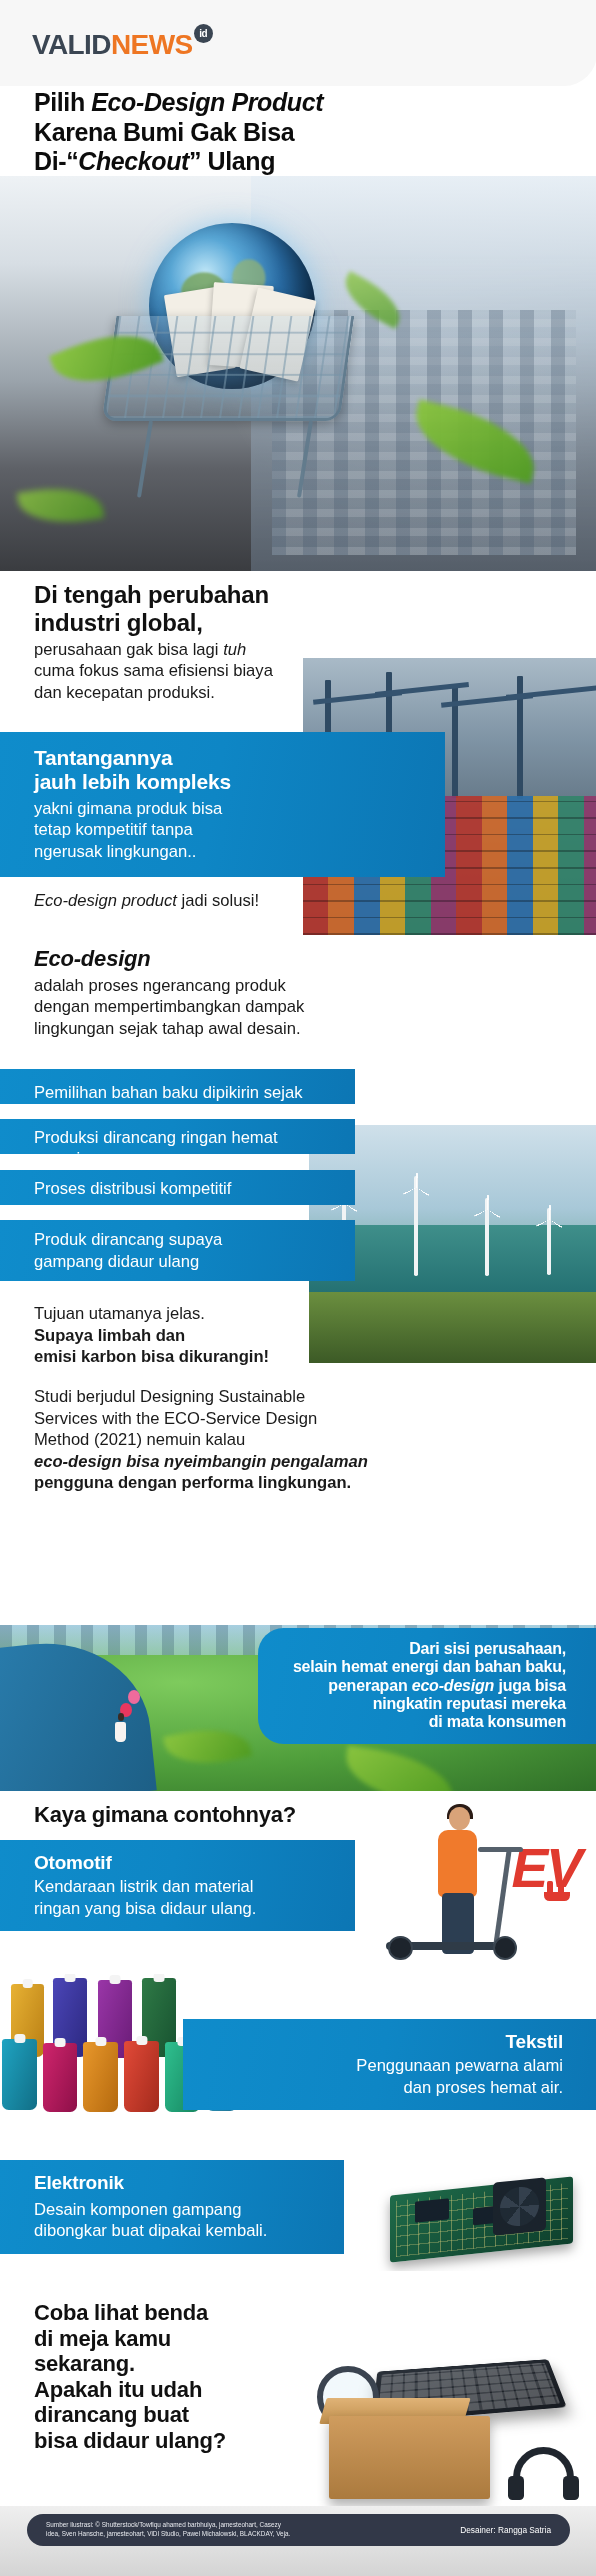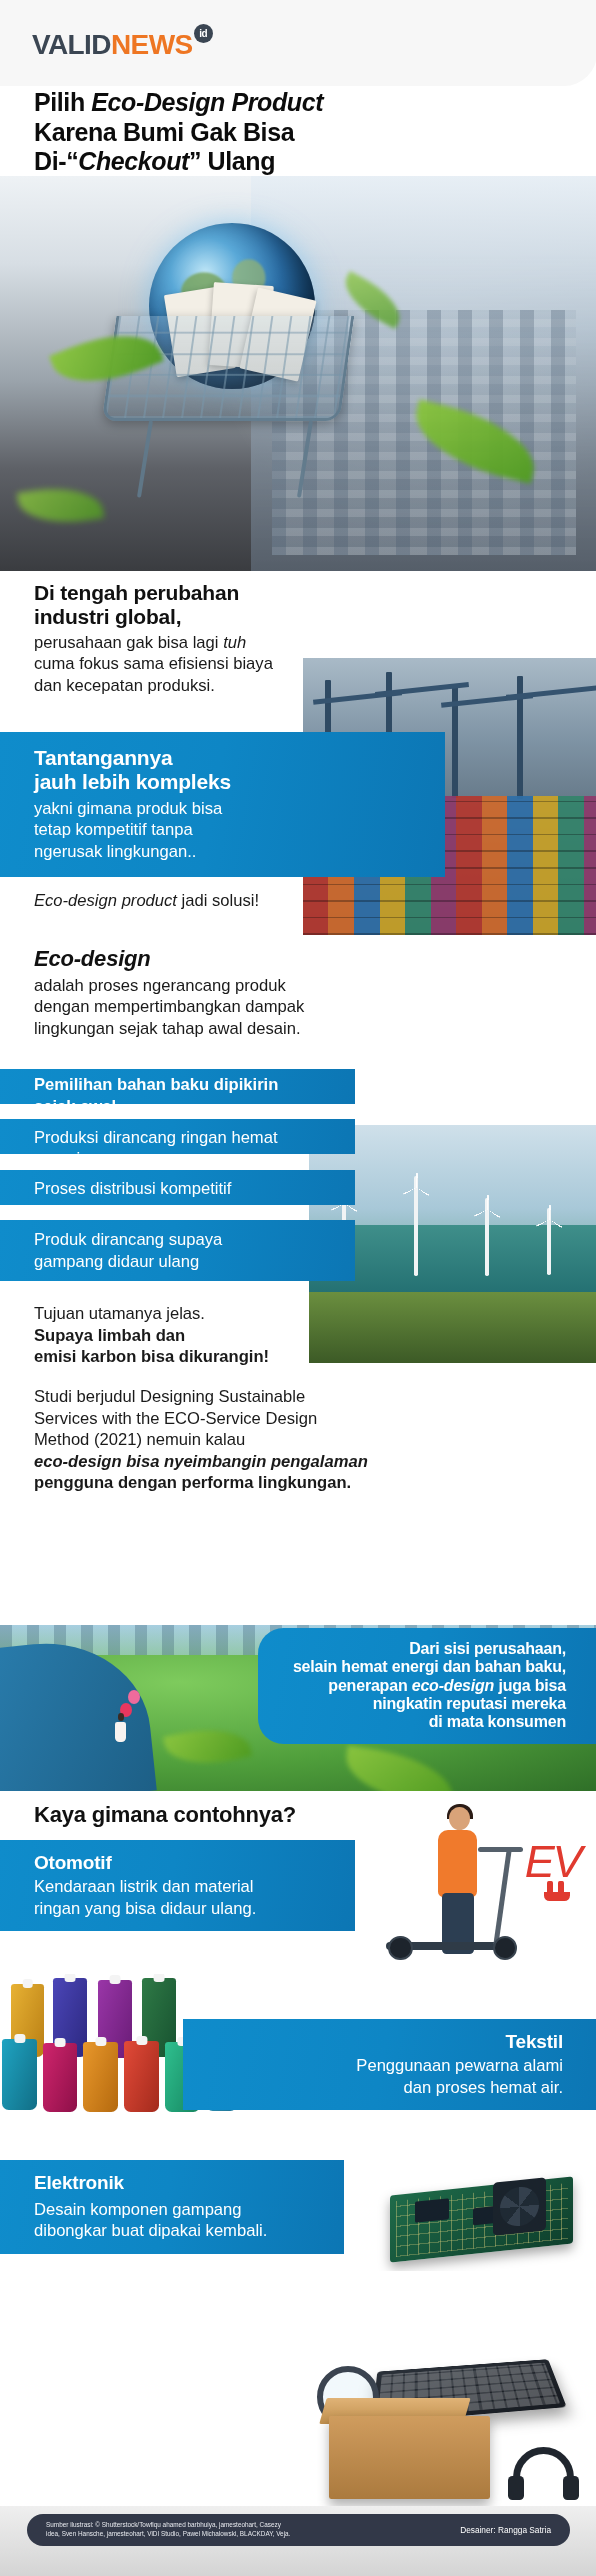--- a/index.html
+++ b/index.html
@@ -112,21 +112,21 @@
     border-radius:0 80% 0 80%; filter:blur(0.8px); opacity:.95;
   }
   .leaf.a { left:54px;  top:159px; width:105px; height:47px; transform:rotate(-22deg); filter:blur(2.2px); }
   .leaf.b { left:411px; top:238px; width:128px; height:55px; transform:rotate(14deg); filter:blur(2.8px); }
   .leaf.c { left:19px;  top:311px; width:83px; height:37px;  transform:rotate(-8deg); filter:blur(3.3px); opacity:.8; }
   .leaf.d { left:339px; top:109px; width:67px; height:30px;  transform:rotate(28deg); filter:blur(2.2px); opacity:.75; }
 
   
   .txt-block { position:absolute; left:34px; width:527px; }
   .lead {
-    font-size:21px; font-weight:bold; color:#111; line-height:1.16; letter-spacing:-0.2px;
+    font-size:24px; font-weight:bold; color:#111; line-height:1.16; letter-spacing:-0.2px;
   }
   .body {
     font-size:16.6px; color:#1a1a1a; line-height:1.30;
   }
 
   
   .blue-panel {
     position:absolute; left:0; width:597px;
     background:linear-gradient(100deg,#0f8ccb 0%, #0e86c5 48%, #0c76b4 100%);
     color:#ffffff;
@@ -217,21 +217,21 @@
   .girl .head  { position:absolute; left:2.8px; top:0;  width:6.7px; height:7.8px; background:#3b2a22; border-radius:50%; }
   .balloon { position:absolute; width:12.2px; height:14.4px; border-radius:50% 50% 50% 50%; }
   .balloon.b1 { left:128px; top:65px; background:#ef6b9c; }
   .balloon.b2 { left:120px; top:78px; background:#e8375f; }
 
   
   .scooter {
     position:absolute; right:0; top:1783px; width:233px; height:200px; overflow:hidden;
   }
   .ev-badge {
-    position:absolute; right:16.6px; top:53px; font-size:45px; font-weight:normal;
+    position:absolute; right:16.6px; top:53px; font-size:55px; font-weight:bold;
     color:#e03a2f; font-style:italic; letter-spacing:-2.2px;
   }
   .ev-plug { position:absolute; right:18px; top:98px; width:35px; height:19px; }
   .ev-plug i { position:absolute; width:5.5px; height:12.2px; background:#e03a2f; border-radius:1.7px; }
   .ev-plug i:nth-child(1){ left:3.3px; top:0; }
   .ev-plug i:nth-child(2){ left:14.4px; top:0; }
   .ev-plug:after{ content:""; position:absolute; left:0; top:11px; width:25.5px; height:9px; background:#e03a2f; border-radius:0 0 5.5px 5.5px; }
   .person { position:absolute; left:61px; top:16.6px; width:67px; height:155px; }
   .person .torso { position:absolute; left:13.3px; top:30px; width:39px; height:67px; background:#f07a2c; border-radius:10px 10px 5.5px 5.5px; }
   .person .head  { position:absolute; left:24.4px; top:7.8px; width:21px; height:23px; background:#d9a379; border-radius:50%; }
@@ -424,21 +424,21 @@
   <div class="turbines">
     <div class="water"></div>
     <div class="land"></div>
     <div class="turb t1"></div>
     <div class="turb t2"></div>
     <div class="turb t3"></div>
     <div class="turb t4"></div>
   </div>
 
   <div class="blue-panel" style="top:1069px; width:355px; height:35px;">
-    <div class="blue-inner" style="padding:5px 34px;font-weight:bold;">
+    <div class="blue-inner" style="padding:13px 34px;">
       <div class="blue-body">Pemilihan bahan baku dipikirin sejak awal</div>
     </div>
   </div>
   <div class="blue-panel" style="top:1119px; width:355px; height:35px;">
     <div class="blue-inner" style="padding:7.8px 34px;">
       <div class="blue-body">Produksi dirancang ringan hemat energi</div>
     </div>
   </div>
   <div class="blue-panel" style="top:1170px; width:355px; height:35px;">
     <div class="blue-inner" style="padding:7.8px 34px;">
@@ -561,20 +561,28 @@
     <div class="keyboard"></div>
     <div class="magnifier"></div>
     <div class="box-flap"></div>
     <div class="box"></div>
     <div class="headphone">
         <i></i>
         <i></i>
       </div>
   </div>
 
+  <div class="txt-block" style="top:2300px; width:288px;">
+    <div class="lead" style="font-size:22px;">Coba lihat benda</div>
+    <div class="lead" style="font-size:22px;">di meja kamu</div>
+    <div class="lead" style="font-size:22px;">sekarang.</div>
+    <div class="lead" style="font-size:22px;">Apakah itu udah</div>
+    <div class="lead" style="font-size:22px;">dirancang buat</div>
+    <div class="lead" style="font-size:22px;">bisa didaur ulang?</div>
+  </div>
 
   <div class="footer">
     <div class="footer-bar">
       <div class="src">
         <div>Sumber ilustrasi: © Shutterstock/Towfiqu ahamed barbhuiya, jamesteohart, Casezy</div>
         <div>idea, Sven Hansche, jamesteohart, ViDI Studio, Pawel Michalowski, BLACKDAY, Veja.</div>
       </div>
       <div class="designer">Desainer: Rangga Satria</div>
     </div>
   </div>

